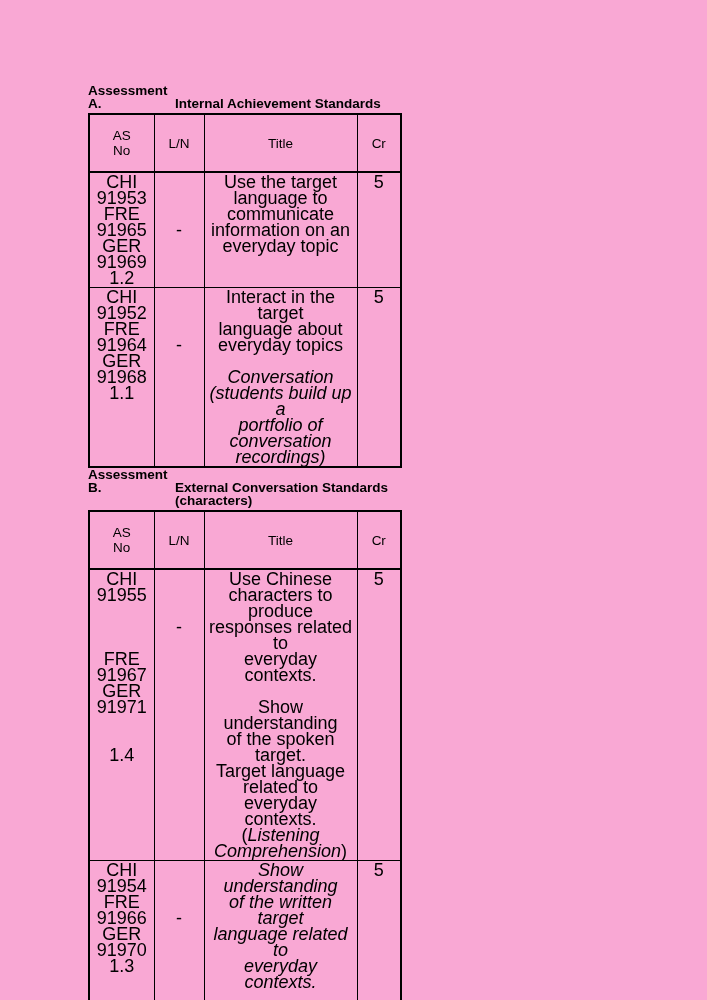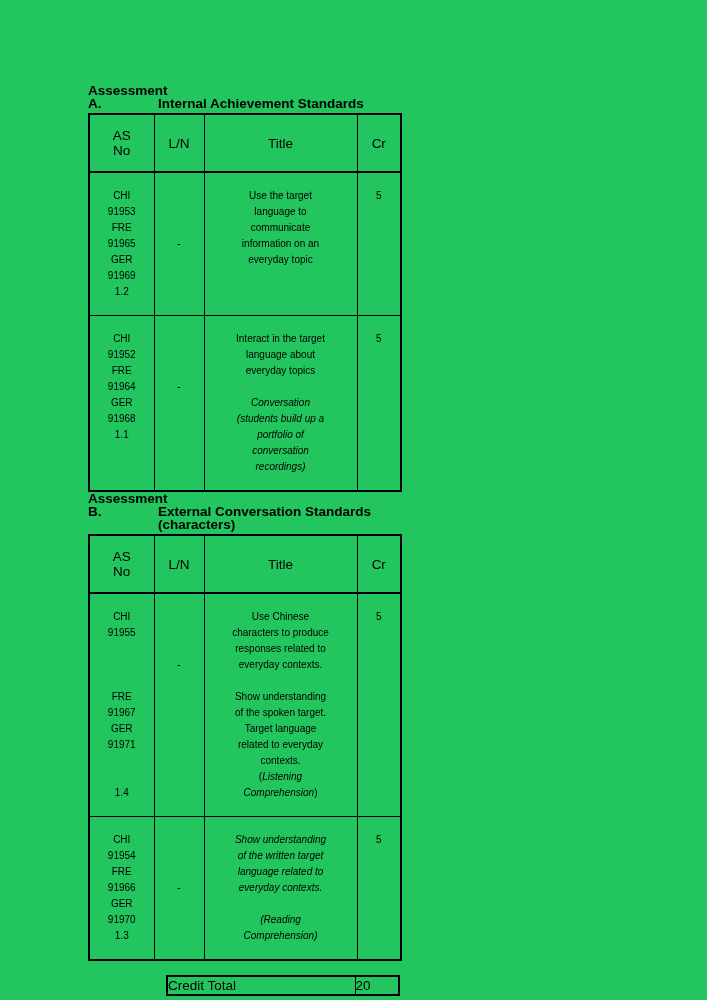--- a/index.html
+++ b/index.html
@@ -1,42 +1,42 @@
 <!DOCTYPE html>
 <html><head>
 <meta charset="utf-8">
 <style>
   html, body { margin:0; padding:0; background:#ffffff; }
   .page {
-    position:relative; width:707px; height:1000px; background:#22c55e;
+    position:relative; width:707px; height:1000px; background:#f9a8d4;
     font-family:"Liberation Sans", sans-serif; color:#000; overflow:hidden;
   }
   .content { position:absolute; left:88px; top:84px; width:312px; }
   .heading { font-weight:bold; font-size:13.5px; line-height:13px; }
   .section-line { display:flex; font-weight:bold; font-size:13.5px; line-height:13px; }
   .sec-label { width:70px; flex:none; }
   .sec-title { display:block; }
-  .sec-title > span { display:block; }
+  .sec-title > span { display:block;margin-left:17px; }
 
   table.std {
     border-collapse:collapse; table-layout:fixed; width:312px;
     margin-top:3px; border:2px solid #000;
   }
   table.std col.c-asno { width:65px; }
   table.std col.c-ln   { width:50px; }
   table.std col.c-title{ width:153px; }
   table.std col.c-cr   { width:44px; }
   table.std th {
     border:1px solid #000; border-bottom:2px solid #000;
     font-weight:normal; font-size:13.5px; line-height:15px; height:15px;
     padding:13px; text-align:center;
   }
   table.std td {
     border:1px solid #000; vertical-align:top;
-    font-size:10px; line-height:16px; padding:15px 4px;
+    font-size:18px; line-height:16px; padding:1px 4px;
     white-space:pre-line;
   }
   td.asno, td.ln, td.cr { text-align:center; padding-left:1px; padding-right:1px; }
   td.title { text-align:center; }
   .it { font-style:italic; }
 
   table.credit {
     border-collapse:collapse; table-layout:fixed; width:232px;
     margin:14px 0 0 78px; border:2px solid #000;
   }

